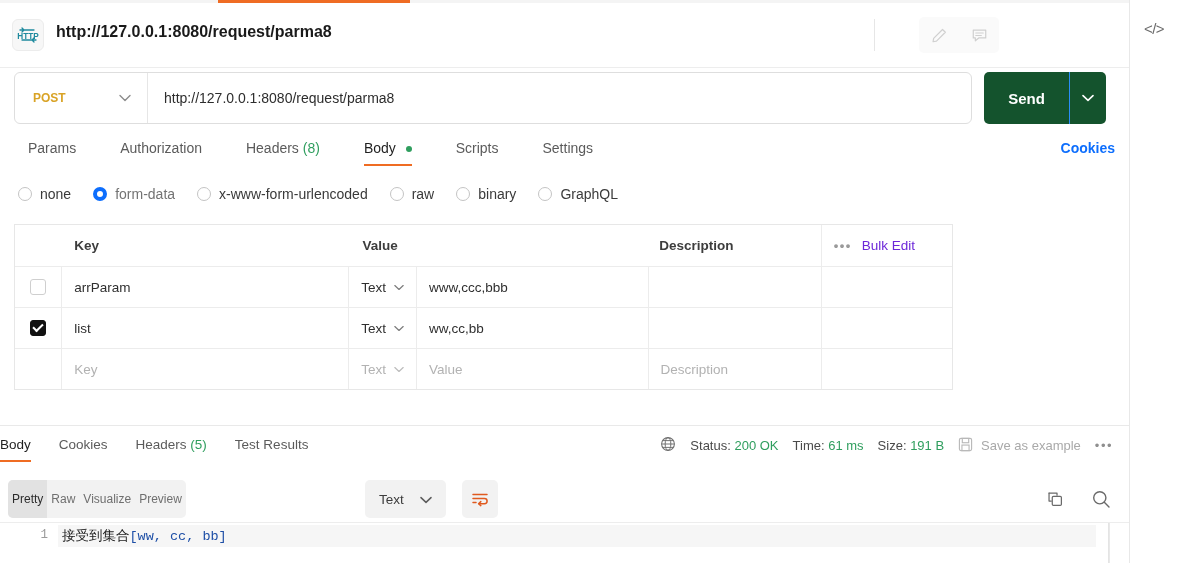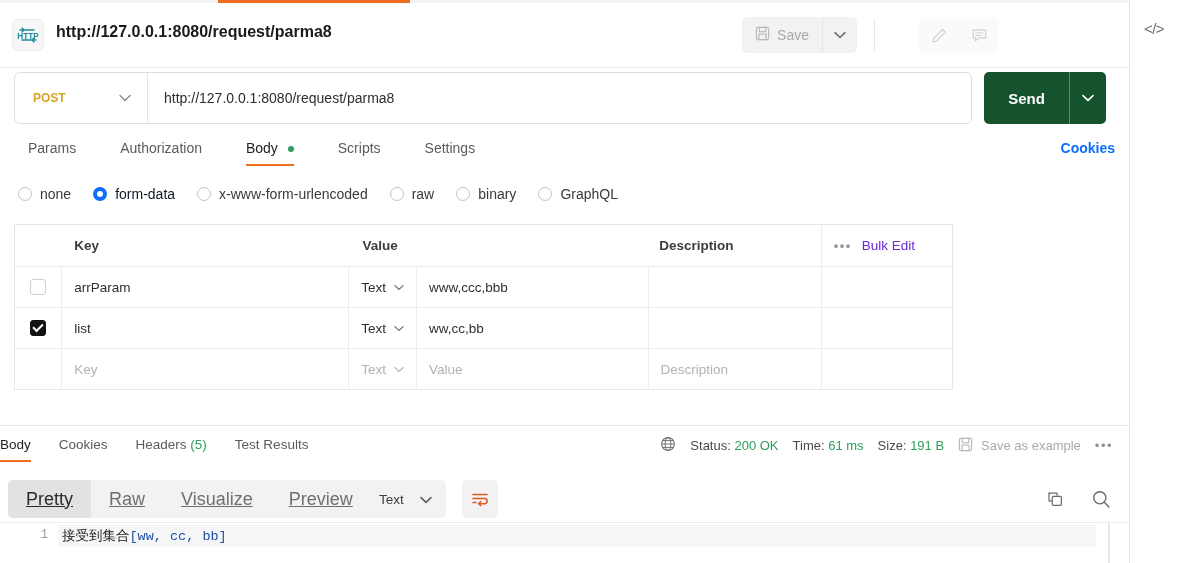--- a/index.html
+++ b/index.html
@@ -177,21 +177,21 @@
     font-size: 14px; color: #3a3a3a; cursor: pointer; white-space: nowrap;
   }
   .radio-mark {
     width: 14px; height: 14px; border-radius: 50%;
     border: 1px solid #c4c4c4; background: #ffffff;
     flex: none;
   }
   .radio-item.selected .radio-mark {
     border: 4px solid #0d6efd; background: #ffffff;
   }
-  .radio-item.selected { color: #0f172a; }
+  .radio-item.selected { color: #737373; }
 
   
   .kvtable {
     position: absolute; top: 224px; left: 14px;
     width: 939px;
     border: 1px solid #e7e7e7;
     background: #ffffff;
   }
   .kvrow { display: flex; height: 41px; align-items: stretch; }
   .kvrow + .kvrow { border-top: 1px solid #ececec; }
@@ -271,21 +271,21 @@
   .resp-toolbar {
     position: absolute; top: 480px; left: 0; width: 1129px; height: 40px;
   }
   .seg {
     position: absolute; left: 8px; top: 0;
     display: flex; align-items: stretch; height: 38px;
     background: #f2f2f2; border-radius: 5px; overflow: hidden;
   }
   .seg-item {
     display: flex; align-items: center; justify-content: center;
-    padding: 0 18px; font-size: 18px; color: #6f6f6f; cursor: pointer; text-decoration: underline;
+    padding: 0 4px; font-size: 12px; color: #6f6f6f; cursor: pointer;
   }
   .seg-item.active { background: #e2e2e2; color: #2b2b2b; }
   .fmt-select {
     position: absolute; left: 365px; top: 0;
     height: 38px; display: flex; align-items: center; gap: 16px;
     padding: 0 14px; background: #f2f2f2; border-radius: 5px;
     font-size: 13.5px; color: #3d3d3d; cursor: pointer;
   }
   .wrap-btn {
     position: absolute; left: 462px; top: 0;
@@ -345,37 +345,20 @@
       <div class="http-badge">
         <svg width="22" height="20" viewBox="0 0 22 20" aria-hidden="true">
           <path d="M3 5 H17 M5 3 L7 5 L5 7" stroke="#1f8a9e" stroke-width="1.3" fill="none" stroke-linecap="round" stroke-linejoin="round"></path>
           <path d="M19 15 H5 M17 13 L15 15 L17 17" stroke="#1f8a9e" stroke-width="1.3" fill="none" stroke-linecap="round" stroke-linejoin="round"></path>
           <text x="11" y="13.5" text-anchor="middle" font-family="Liberation Sans, sans-serif" font-size="8.2" font-weight="bold" fill="#1f8a9e">HTTP</text>
         </svg>
       </div>
 
       <div class="req-title">http://127.0.0.1:8080/request/parma8</div>
 
-      <div class="save-group">
-        <div class="save-btn">
-          <span>
-            <svg width="15" height="15" viewBox="0 0 16 16" aria-hidden="true">
-              <rect x="1.5" y="1.5" width="13" height="13" rx="1.6" fill="none" stroke="#b9b9b9" stroke-width="1.2"></rect>
-              <rect x="4.6" y="1.5" width="6.8" height="4.6" fill="none" stroke="#b9b9b9" stroke-width="1.2"></rect>
-              <rect x="4.2" y="8.6" width="7.6" height="5.9" fill="none" stroke="#b9b9b9" stroke-width="1.2"></rect>
-            </svg>
-          </span>
-          <span>Save</span>
-        </div>
-        <div class="save-caret">
-          <svg width="12" height="8" viewBox="0 0 12 8" aria-hidden="true">
-            <path d="M1 1.6 L6 6.4 L11 1.6" fill="none" stroke="#6f6f6f" stroke-width="1.5" stroke-linecap="round" stroke-linejoin="round"></path>
-          </svg>
-        </div>
-      </div>
 
       <div class="vdivider"></div>
 
       <div class="icon-group">
         <div class="icon-btn">
           <svg width="17" height="17" viewBox="0 0 18 18" aria-hidden="true">
             <path d="M12.2 2.6 L15.2 5.6 L5.8 15 L2.2 15.6 L2.8 12 Z" fill="none" stroke="#d0d0d0" stroke-width="1.3" stroke-linejoin="round"></path>
           </svg>
         </div>
         <div class="icon-btn">
@@ -413,20 +396,24 @@
     </div>
 
     <div class="reqtabs">
       <div class="tablist">
         <div class="tab">
           <span>Params</span>
         </div>
         <div class="tab">
           <span>Authorization</span>
         </div>
+        <div class="tab">
+          <span>Headers</span>
+          <span class="count">(8)</span>
+        </div>
         <div class="tab active">
           <span>Body</span>
           <span class="dot"></span>
         </div>
         <div class="tab">
           <span>Scripts</span>
         </div>
         <div class="tab">
           <span>Settings</span>
         </div>

